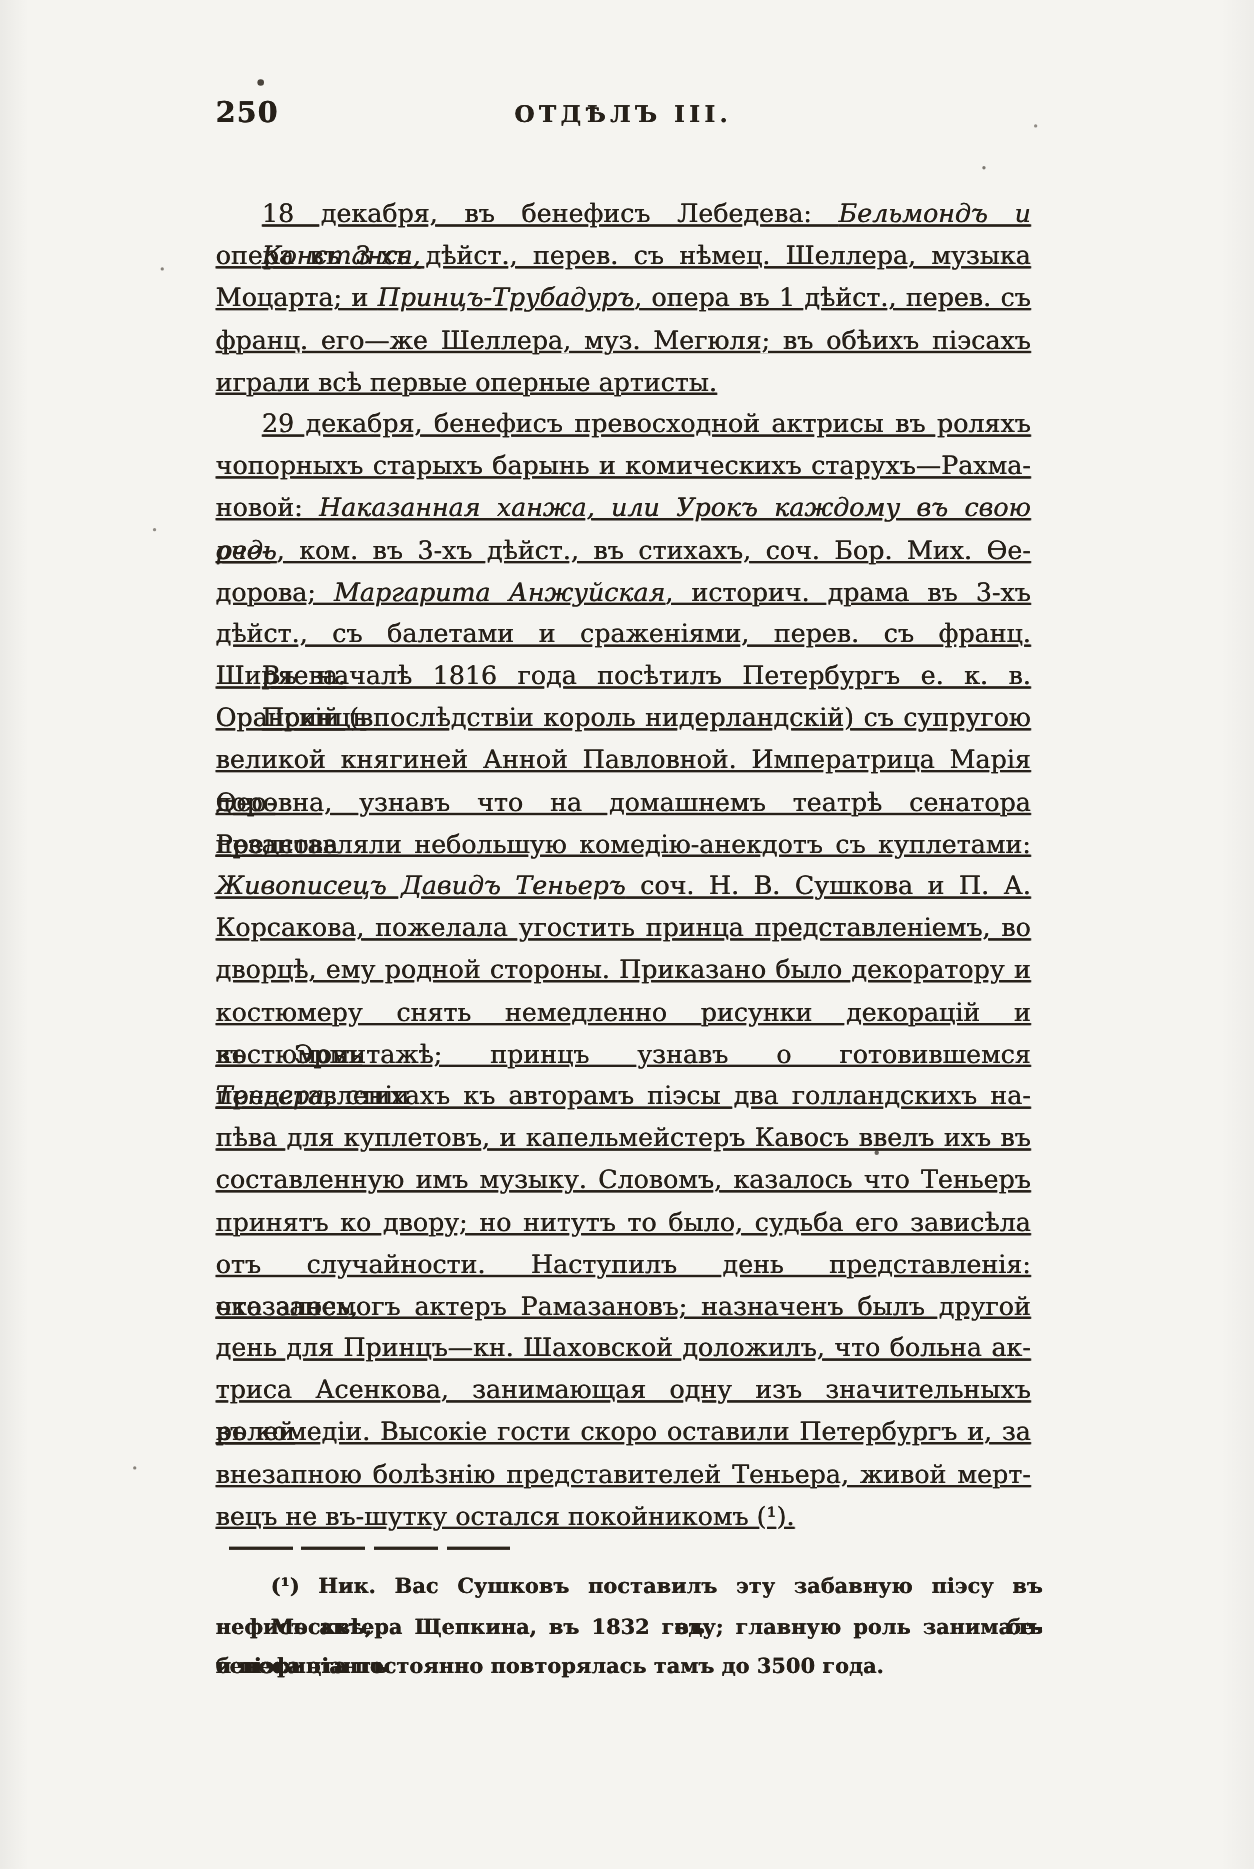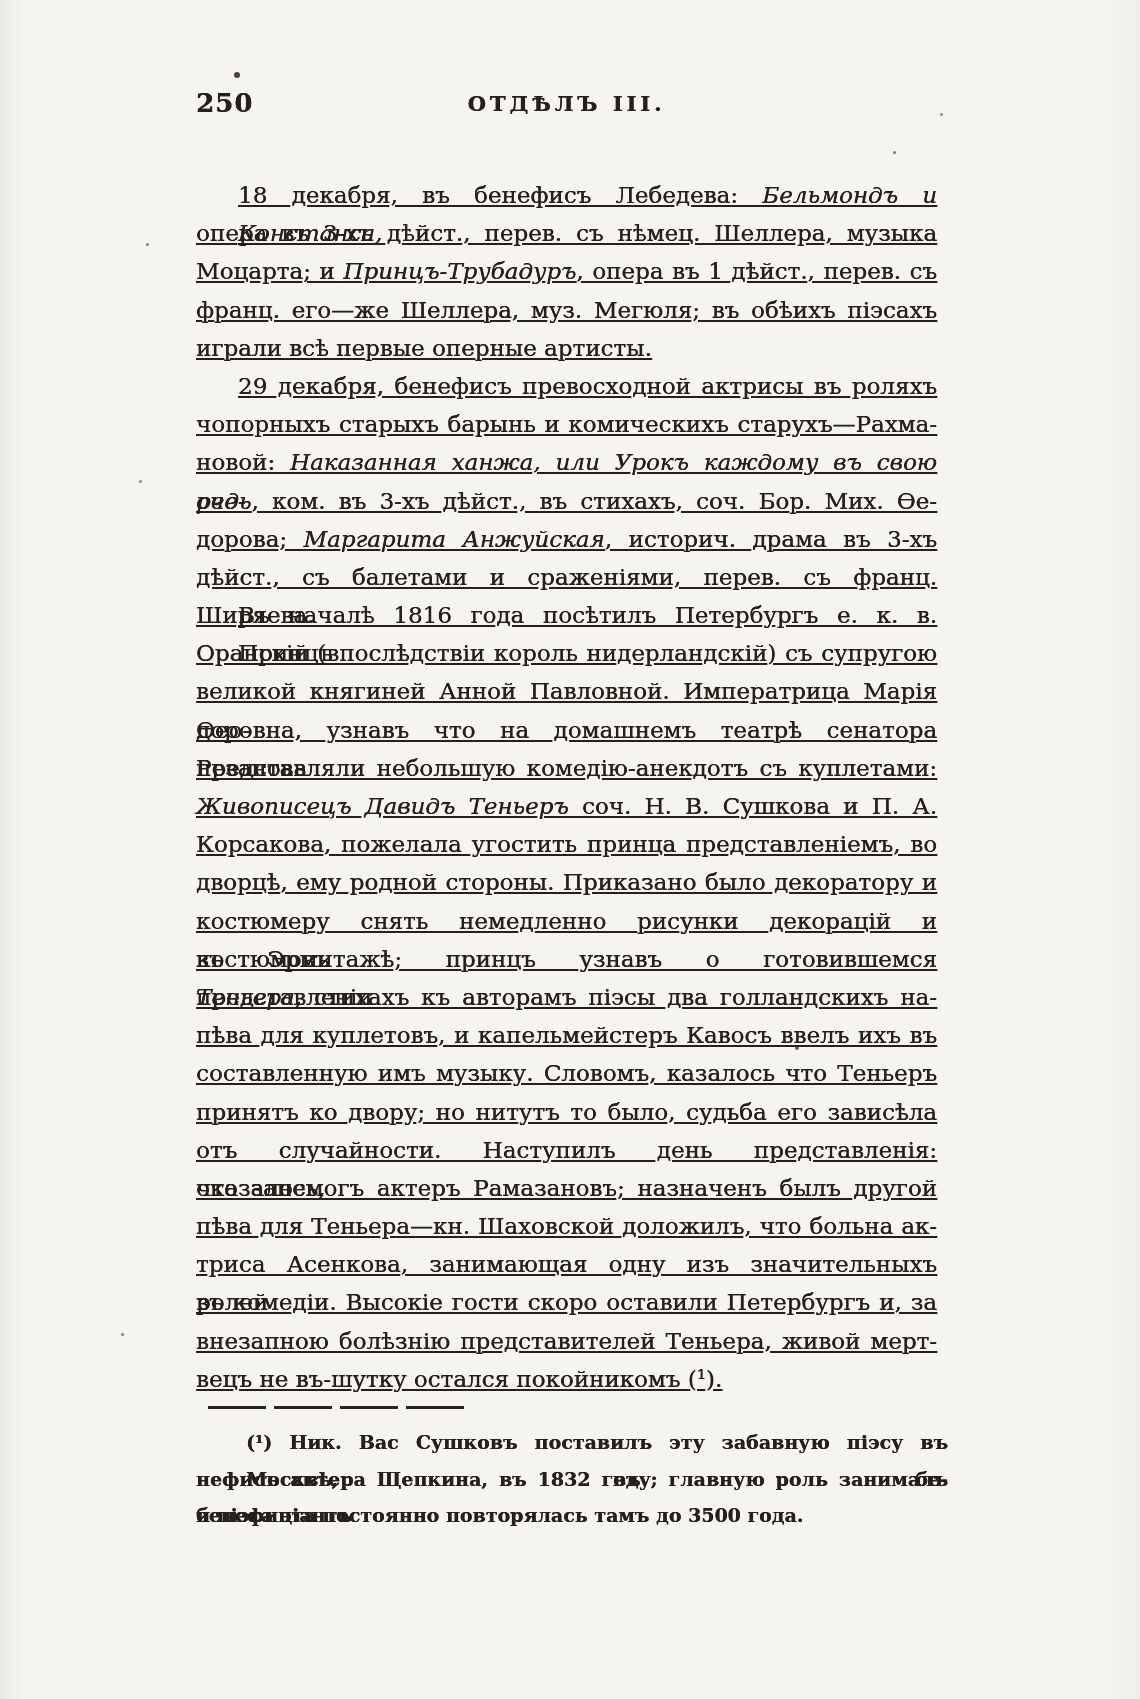--- a/index.html
+++ b/index.html
@@ -101,21 +101,21 @@
       <div class="tline"><span>Корсакова, пожелала угостить принца представленіемъ, во</span></div>
       <div class="tline"><span>дворцѣ, ему родной стороны. Приказано было декоратору и</span></div>
       <div class="tline"><span>костюмеру снять немедленно рисунки декорацій и костюмовъ</span></div>
       <div class="tline"><span>въ Эрмитажѣ; принцъ узнавъ о готовившемся представленіи</span></div>
       <div class="tline"><span class="it">Теньера</span><span>, стихахъ къ авторамъ піэсы два голландскихъ на-</span></div>
       <div class="tline"><span>пѣва для куплетовъ, и капельмейстеръ Кавосъ ввелъ ихъ въ</span></div>
       <div class="tline"><span>составленную имъ музыку. Словомъ, казалось что Теньеръ</span></div>
       <div class="tline"><span>принятъ ко двору; но нитутъ то было, судьба его зависѣла</span></div>
       <div class="tline"><span>отъ случайности. Наступилъ день представленія: оказалось,</span></div>
       <div class="tline"><span>что занемогъ актеръ Рамазановъ; назначенъ былъ другой</span></div>
-      <div class="tline"><span>пѣва для Теньера—кн. Шаховской доложилъ, что больна ак-</span></div>
+      <div class="tline"><span>день для Принцъ—кн. Шаховской доложилъ, что больна ак-</span></div>
       <div class="tline"><span>триса Асенкова, занимающая одну изъ значительныхъ ролей</span></div>
       <div class="tline"><span>въ комедіи. Высокіе гости скоро оставили Петербургъ и, за</span></div>
       <div class="tline"><span>внезапною болѣзнію представителей Теньера, живой мерт-</span></div>
       <div class="tline noj"><span>вецъ не въ-шутку остался покойникомъ (¹).</span></div>
     </div>
 
   <div class="footnote-separator"></div>
 
   <div class="footnote">
       <div class="tline ind"><span>(¹) Ник. Вас Сушковъ поставилъ эту забавную піэсу въ Москвѣ, въ бе-</span></div>

